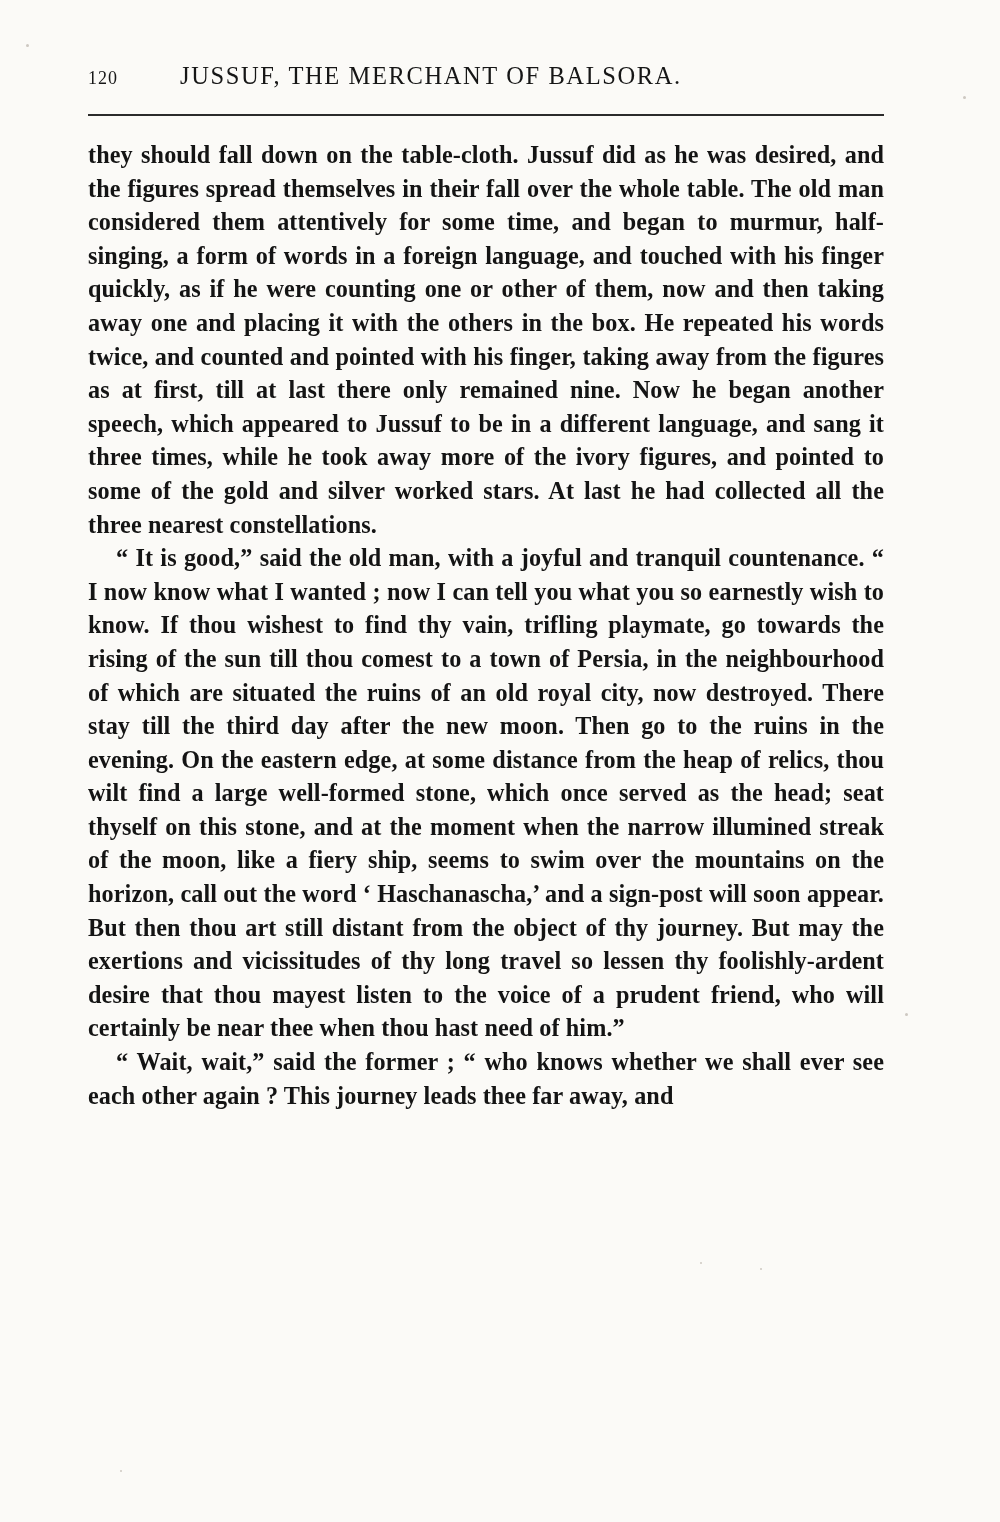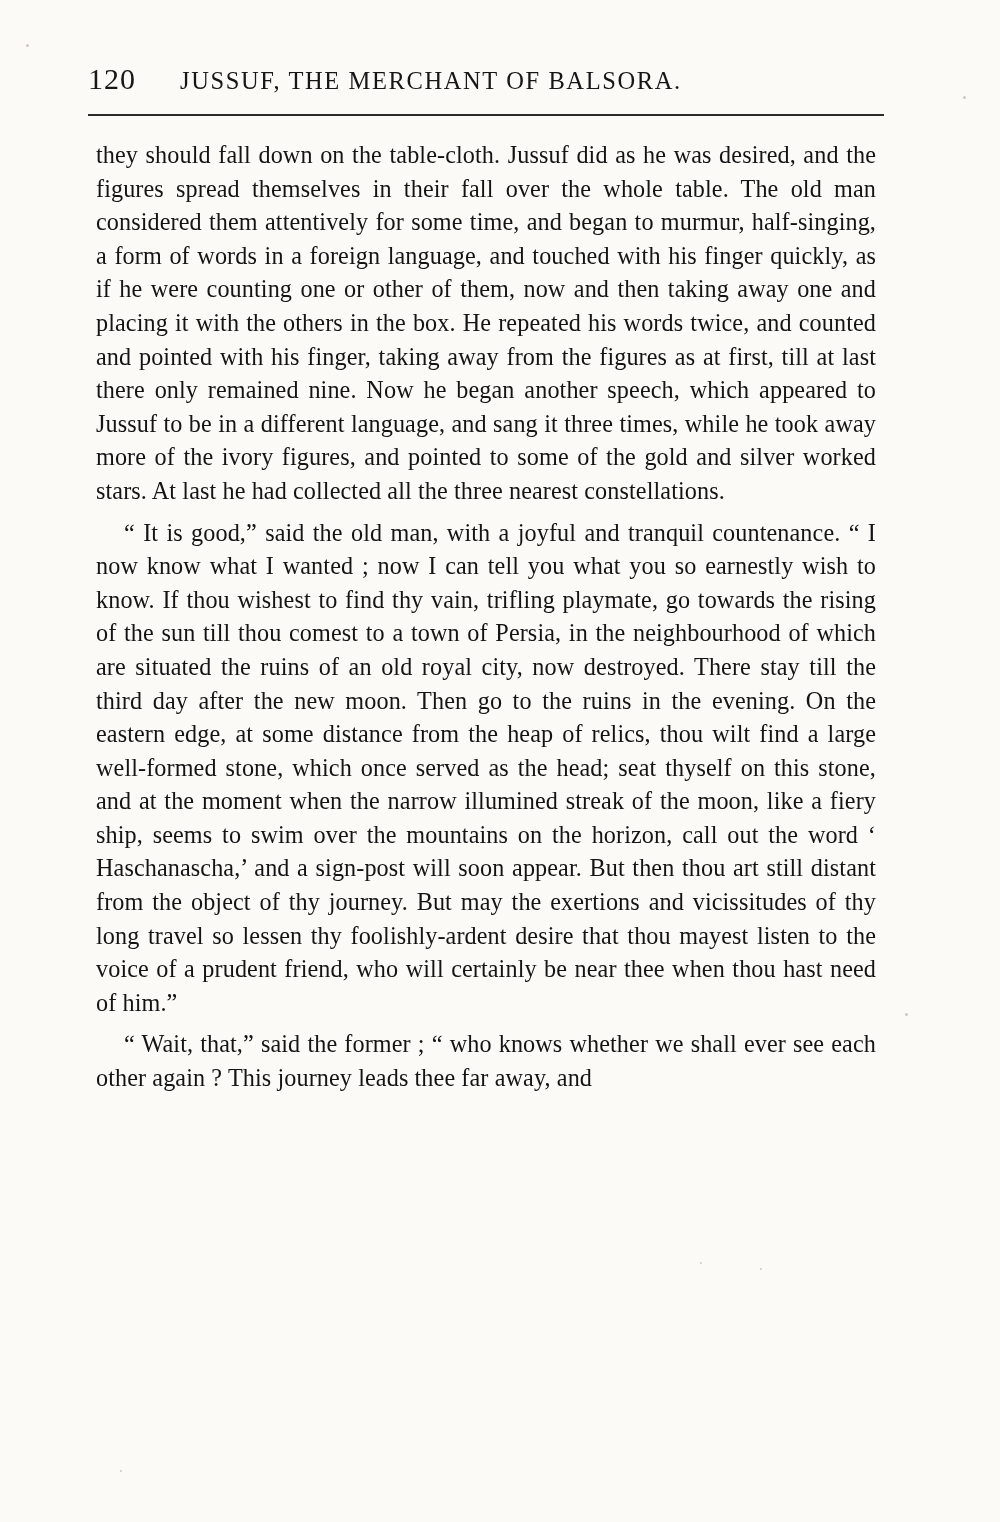--- a/index.html
+++ b/index.html
@@ -22,50 +22,51 @@
     top: 62px;
     width: 796px;
   }
   .header {
     display: flex;
     align-items: baseline;
     justify-content: flex-start;
     height: 46px;
   }
   .folio {
-    font-size: 30px;
+    font-size: 18px;
     letter-spacing: 1px;
     font-family: "Liberation Serif", serif;
     width: 92px;
     color: #171717;
   }
   .running-title {
     font-size: 24.5px;
     letter-spacing: 1.6px;
     font-family: "Liberation Serif", serif;
     color: #161616;
     white-space: nowrap;
   }
   .rule {
     width: 796px;
     height: 2px;
     background: #2b2b2b;
     margin-top: 6px;
     margin-bottom: 22px;
   }
   .body-text p {
-    margin: 8px;
+    margin: 0;
     font-size: 24.2px;
     line-height: 33.6px;
     text-align: justify;
     text-justify: inter-word;
     color: #141414;
     letter-spacing: 0.1px;
     -webkit-hyphens: none;
     hyphens: none;
+    font-weight: bold;
   }
   .body-text p.indent {
     text-indent: 28px;
   }
   .body-text p + p {
     margin-top: 0px;
   }
   
   .speck {
     position: absolute;
@@ -84,21 +85,21 @@
     <div class="header">
       <span class="folio">120</span>
       <span class="running-title">JUSSUF, THE MERCHANT OF BALSORA.</span>
     </div>
 
     <div class="rule"></div>
 
     <div class="body-text">
       <p>they should fall down on the table-cloth.  Jussuf did as he was desired, and the figures spread themselves in their fall over the whole table.  The old man considered them attentively for some time, and began to murmur, half-singing, a form of words in a foreign language, and touched with his finger quickly, as if he were counting one or other of them, now and then taking away one and placing it with the others in the box.  He repeated his words twice, and counted and pointed with his finger, taking away from the figures as at first, till at last there only remained nine.  Now he began another speech, which appeared to Jussuf to be in a different language, and sang it three times, while he took away more of the ivory figures, and pointed to some of the gold and silver worked stars.  At last he had collected all the three nearest constellations.</p>
       <p class="indent">“ It is good,” said the old man, with a joyful and tranquil countenance.  “ I now know what I wanted ; now I can tell you what you so earnestly wish to know.  If thou wishest to find thy vain, trifling playmate, go towards the rising of the sun till thou comest to a town of Persia, in the neighbourhood of which are situated the ruins of an old royal city, now destroyed.  There stay till the third day after the new moon.  Then go to the ruins in the evening.  On the eastern edge, at some distance from the heap of relics, thou wilt find a large well-formed stone, which once served as the head; seat thyself on this stone, and at the moment when the narrow illumined streak of the moon, like a fiery ship, seems to swim over the mountains on the horizon, call out the word ‘ Haschanascha,’ and a sign-post will soon appear.  But then thou art still distant from the object of thy journey.  But may the exertions and vicissitudes of thy long travel so lessen thy foolishly-ardent desire that thou mayest listen to the voice of a prudent friend, who will certainly be near thee when thou hast need of him.”</p>
-      <p class="indent">“ Wait, that,” said the former ; “ who knows whether we shall ever see each other again ?  This journey leads thee far away, and</p>
+      <p class="indent">“ Wait, wait,” said the former ; “ who knows whether we shall ever see each other again ?  This journey leads thee far away, and</p>
     </div>
 
   </div>
 
   <div class="speck" style="left:26px;top:44px;width:3px;height:3px;"></div>
   <div class="speck" style="left:963px;top:96px;width:3px;height:3px;"></div>
   <div class="speck" style="left:905px;top:1013px;width:3px;height:3px;"></div>
   <div class="speck" style="left:120px;top:1470px;width:2px;height:2px;"></div>
   <div class="speck" style="left:760px;top:1268px;width:2px;height:2px;"></div>
   <div class="speck" style="left:700px;top:1262px;width:2px;height:2px;"></div>

